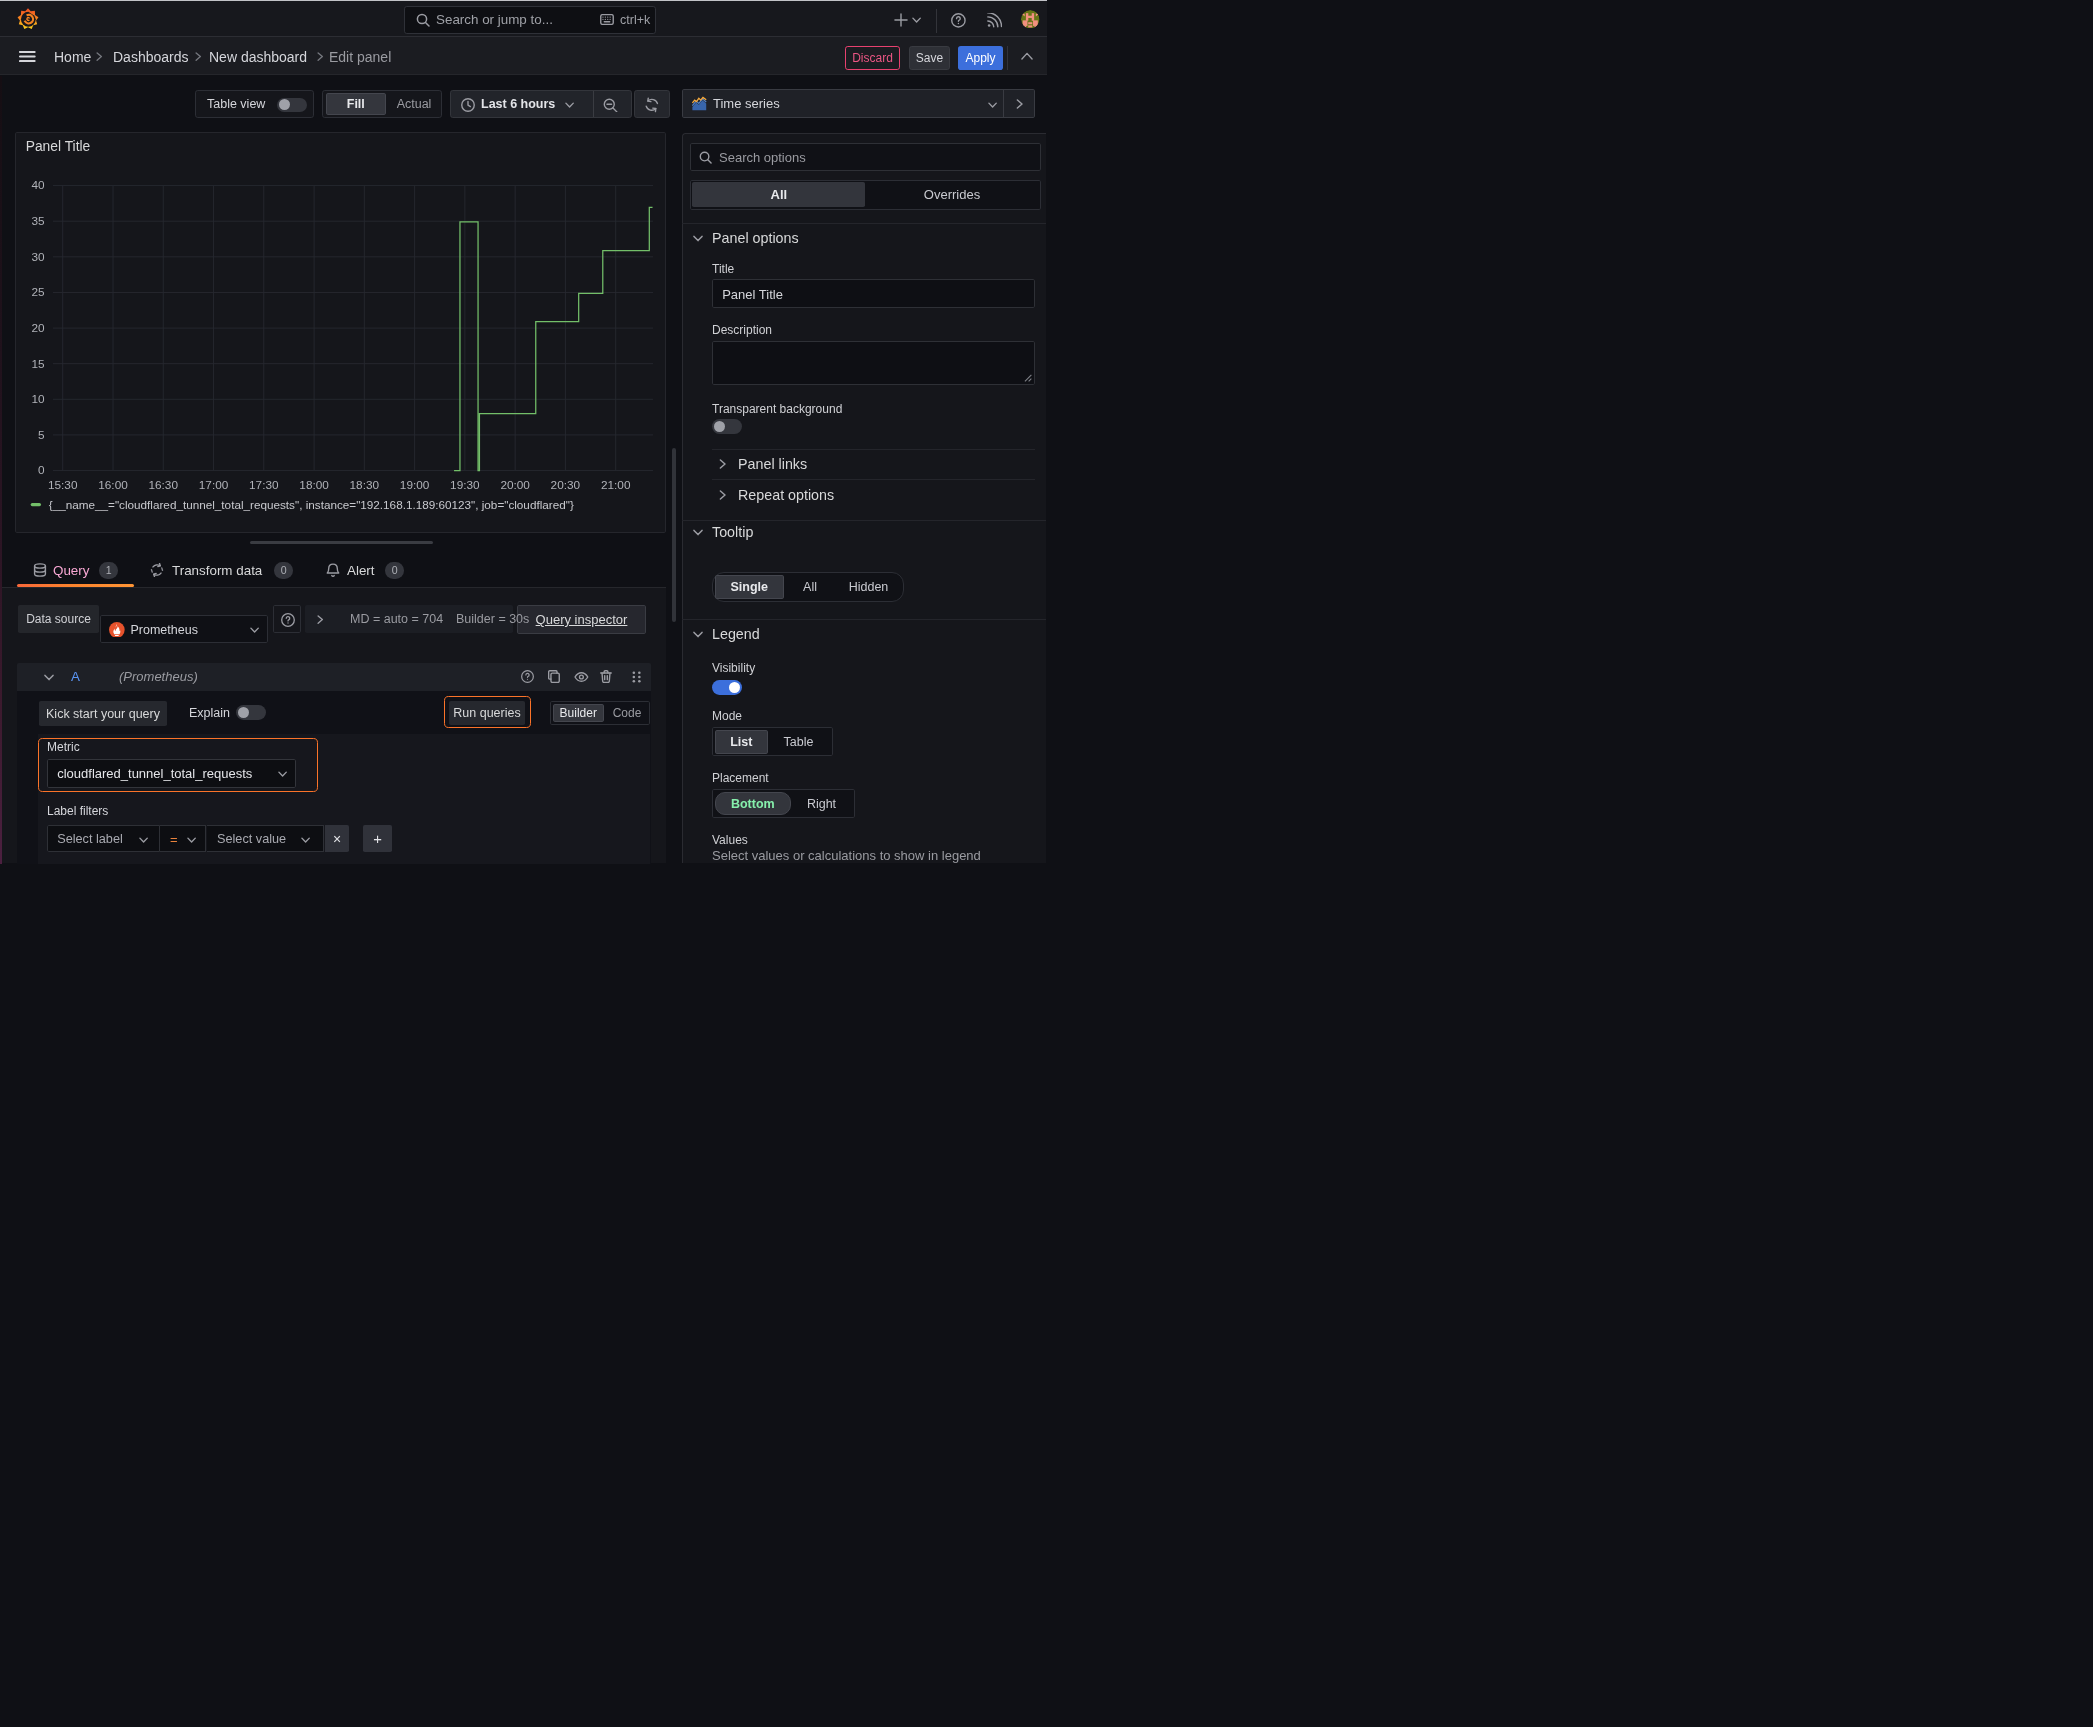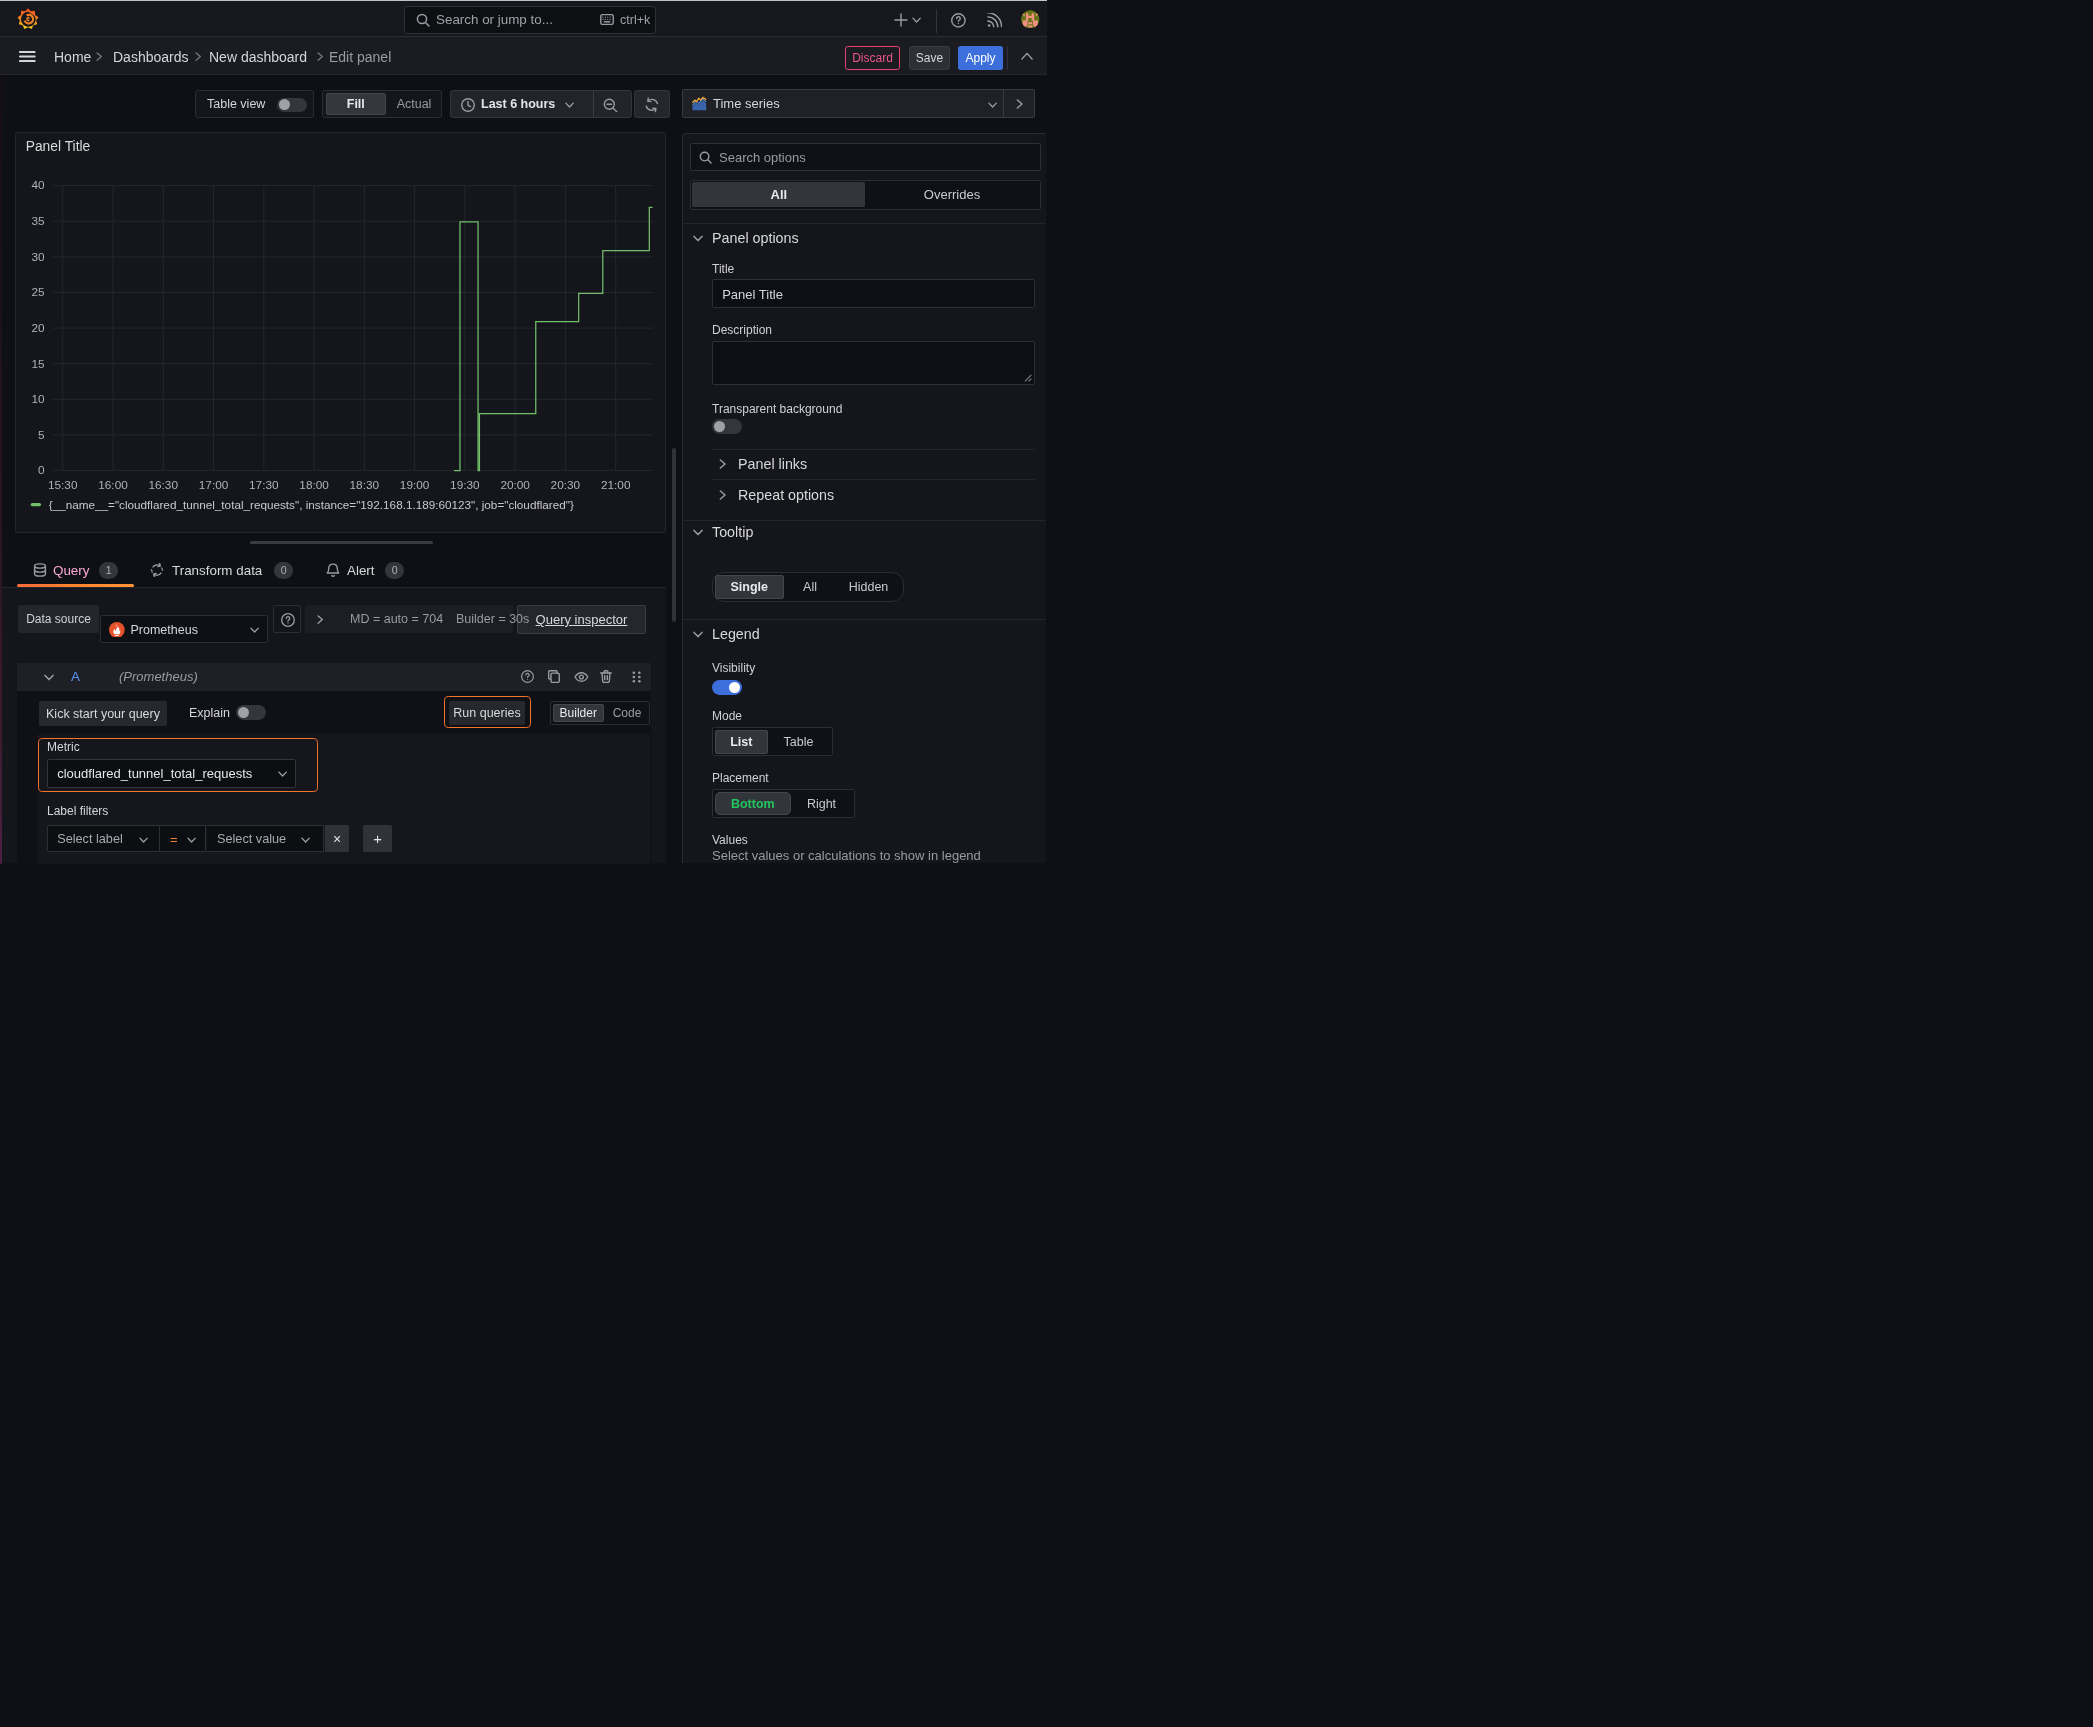--- a/index.html
+++ b/index.html
@@ -427,21 +427,21 @@
   </div>
 
 <div class="abs" style="left:712px;top:709px;font-size:12px;color:#d0d1d5;">Mode</div>
 <div class="abs" style="left:712px;top:727px;width:121px;height:29px;background:#101116;border:0.9px solid #2c2e35;border-radius:1.8px;">
   <div class="abs" style="left:1.8px;top:1.8px;width:53px;height:24px;background:#33353c;border:0.9px solid #44464e;border-radius:1.8px;color:#e8e9ec;font-size:12.5px;font-weight:700;display:flex;align-items:center;justify-content:center;">List</div>
   <div class="abs" style="left:54px;top:1.8px;width:63px;height:24px;color:#c9cad0;font-size:12.5px;display:flex;align-items:center;justify-content:center;">Table</div>
 </div>
 
 <div class="abs" style="left:712px;top:771px;font-size:12px;color:#d0d1d5;">Placement</div>
 <div class="abs" style="left:712px;top:789px;width:143px;height:29px;background:#101116;border:0.9px solid #2c2e35;border-radius:1.8px;">
-  <div class="abs" style="left:1.8px;top:1.8px;width:76px;height:23.6px;background:#33353c;border:0.9px solid #44464e;border-radius:5px;color:#22c55e;font-size:12.5px;font-weight:700;display:flex;align-items:center;justify-content:center;">Bottom</div>
+  <div class="abs" style="left:1.8px;top:1.8px;width:76px;height:23.6px;background:#33353c;border:0.9px solid #44464e;border-radius:10px;color:#86efac;font-size:12.5px;font-weight:700;display:flex;align-items:center;justify-content:center;">Bottom</div>
   <div class="abs" style="left:78px;top:1.8px;width:61px;height:23.6px;color:#c9cad0;font-size:12.5px;display:flex;align-items:center;justify-content:center;">Right</div>
 </div>
 
 <div class="abs" style="left:712px;top:833px;font-size:12px;color:#d0d1d5;">Values</div>
 <div class="abs" style="left:712px;top:848px;font-size:13px;color:#9a9ba1;">Select values or calculations to show in legend</div>
 
 <div class="abs" style="left:0;top:76px;width:2.3px;height:788px;background:linear-gradient(180deg,#150e13 0%,#20121c 35%,#2c1524 60%,#3c1a2e 80%,#4c2040 100%);"></div>
 
 
 </body></html>

